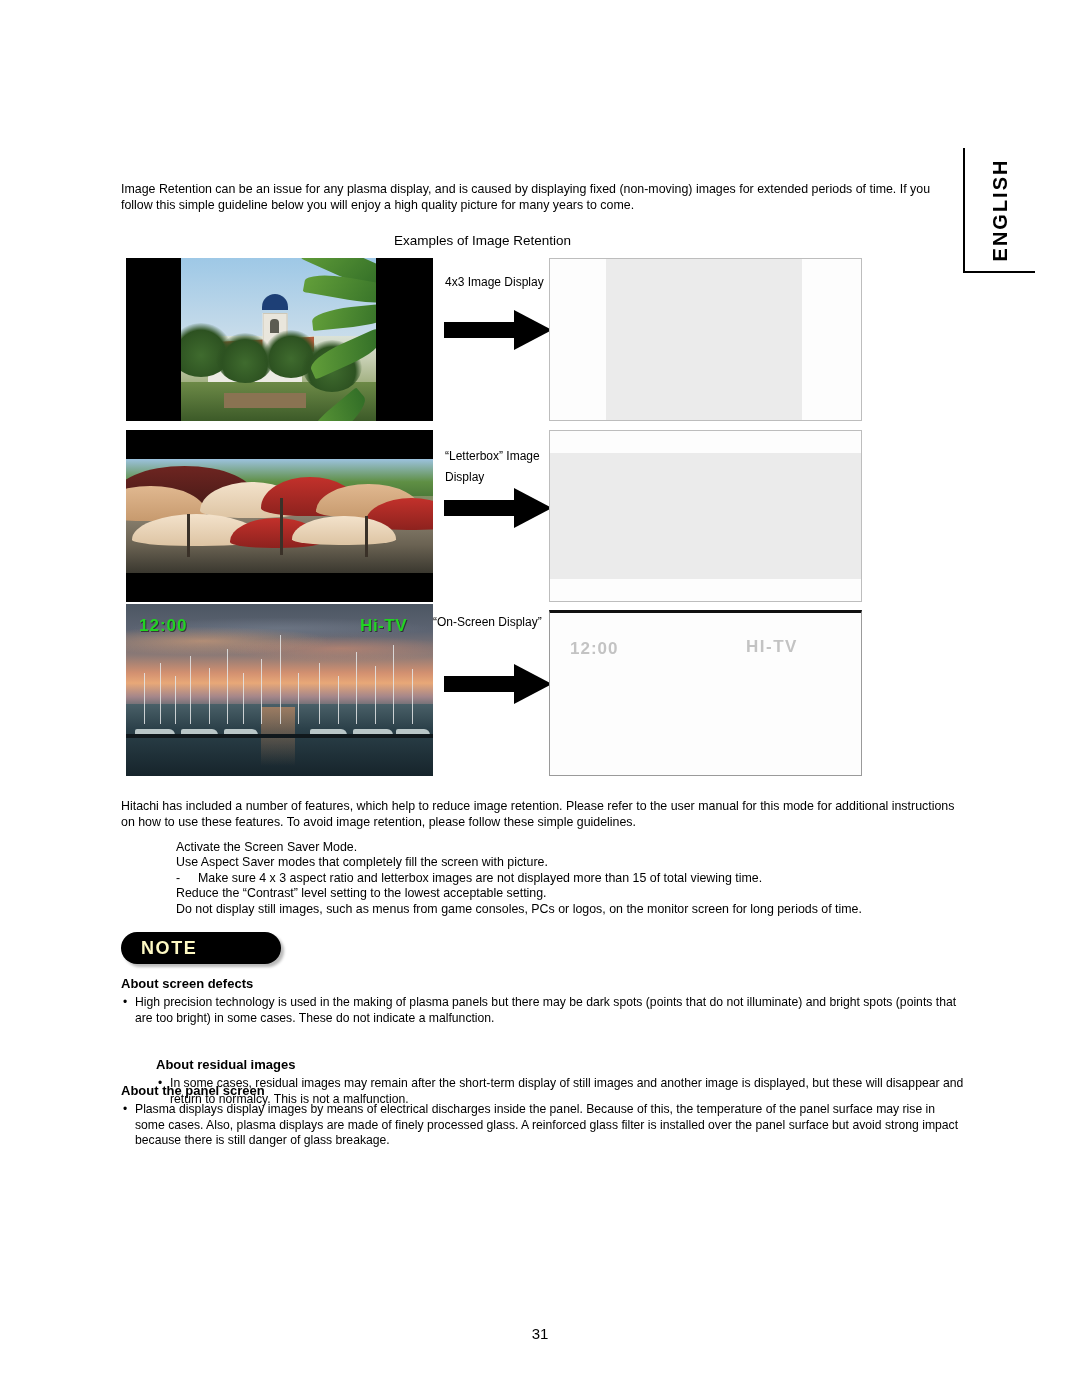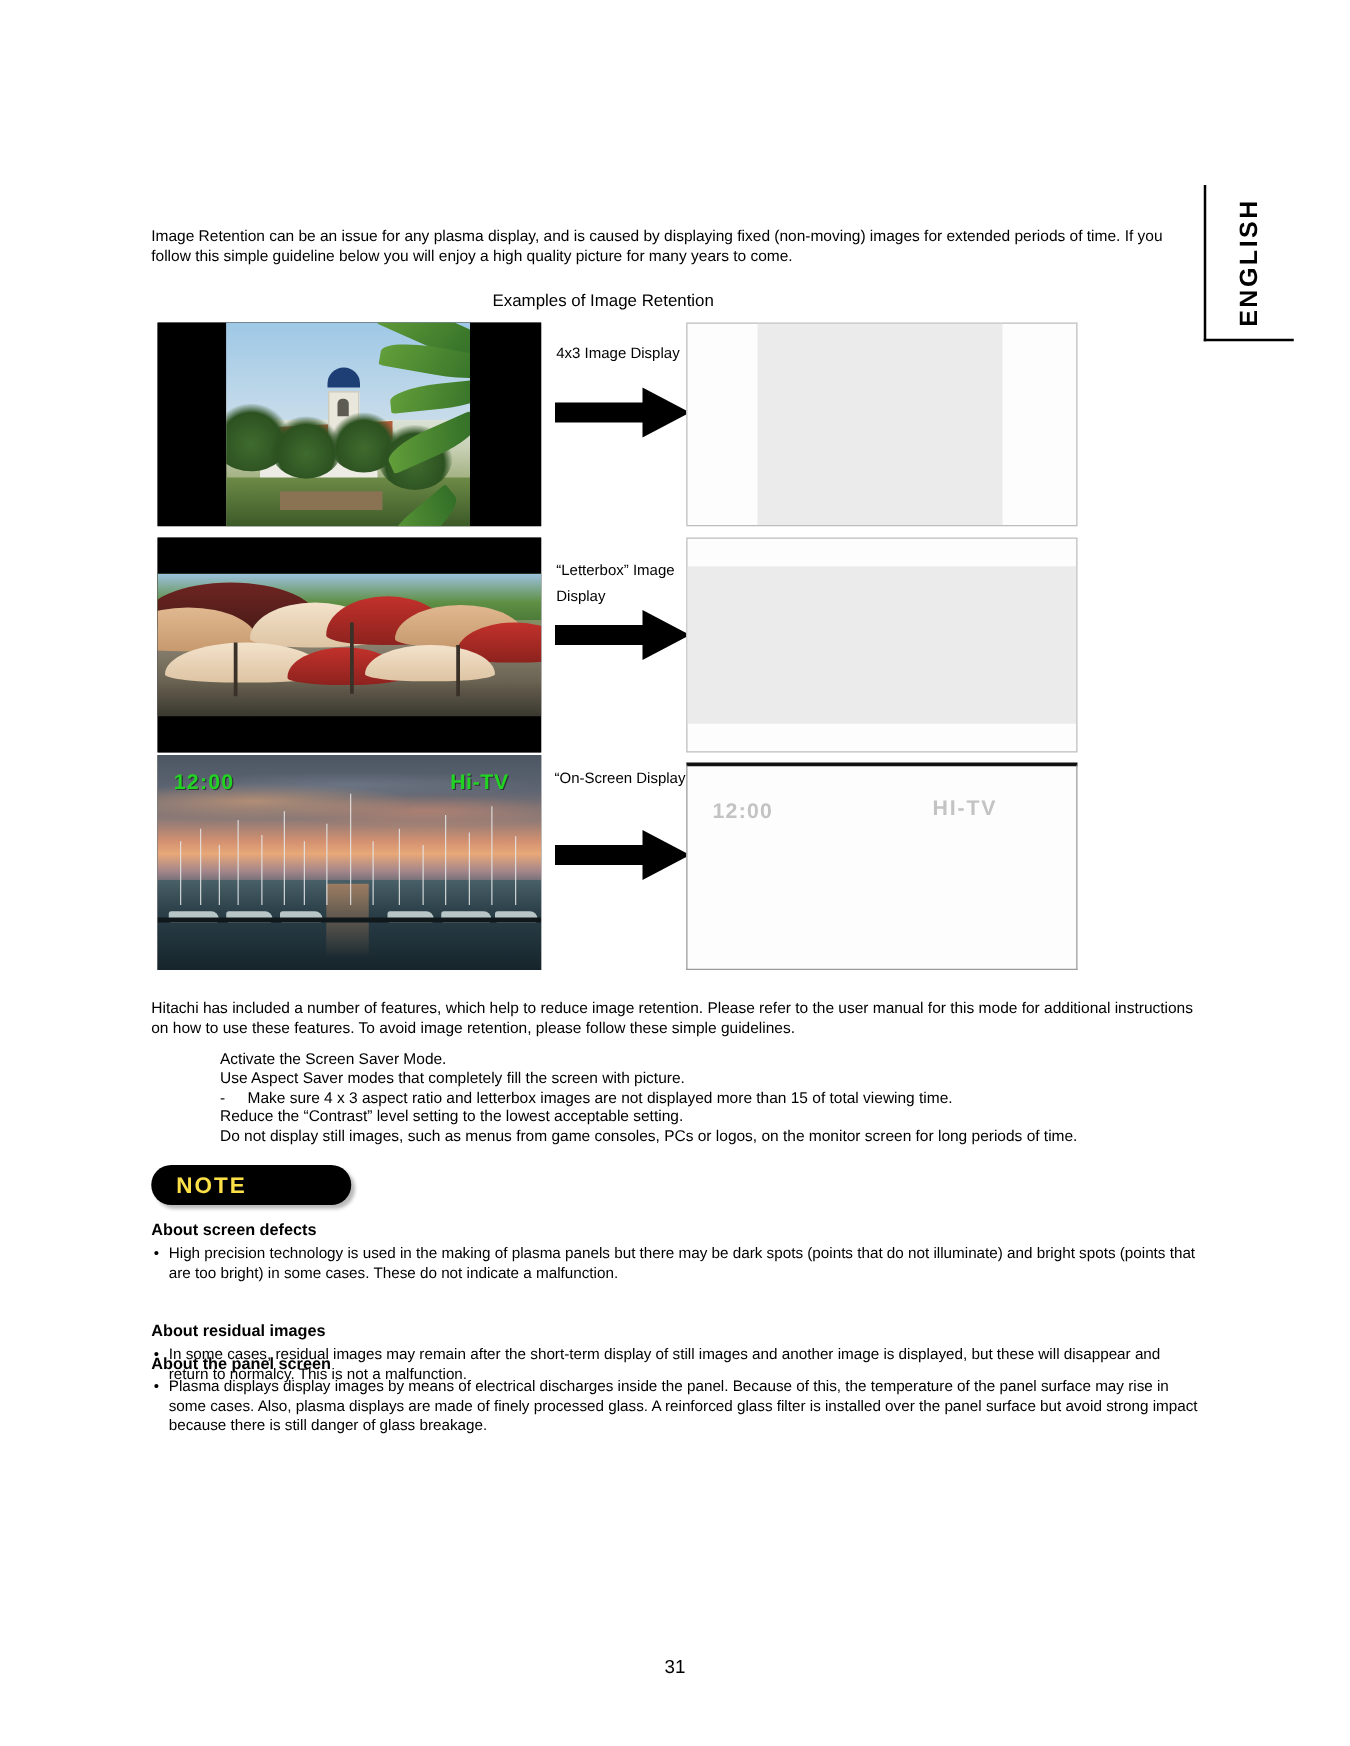--- a/index.html
+++ b/index.html
@@ -94,21 +94,21 @@
     height: 520px;
   }
   .fig-row {
     position: absolute;
     left: 0;
     width: 740px;
     height: 163px;
   }
   .fig-row.r1 { top: 0px; }
   .fig-row.r2 { top: 172px; }
-  .fig-row.r3 { top: 346px; text-align: center; }
+  .fig-row.r3 { top: 346px; }
 
   .src-panel {
     position: absolute;
     left: 5px;
     top: 0;
     width: 307px;
     height: 163px;
     overflow: hidden;
     background: #000;
   }
@@ -374,21 +374,21 @@
     top: 932px;
     width: 160px;
     height: 32px;
     background: #000;
     border-radius: 16px;
     box-shadow: 3px 3px 3px rgba(0,0,0,0.28);
     display: flex;
     align-items: center;
   }
   .note-pill span {
-    color: #fde047;
+    color: #fef9c3;
     font-size: 18px;
     font-weight: bold;
     letter-spacing: 1.6px;
     padding-left: 20px;
   }
 
   .note-block { position: absolute; left: 121px; width: 840px; }
   .note-head {
     font-size: 13px;
     font-weight: bold;
@@ -402,21 +402,21 @@
   }
   .note-body .bullet {
     position: absolute;
     left: 2px;
     top: 0px;
     font-size: 12px;
     line-height: 15.6px;
   }
 
   #note-1 { top: 976px; }
-  #note-2 { top: 1057px; }
+  #note-2 { top: 1057px; margin-left: 35px; }
   #note-3 { top: 1083px; }
 
   
   .page-number {
     position: absolute;
     left: 0;
     top: 1325px;
     width: 1080px;
     text-align: center;
     font-size: 15px;

